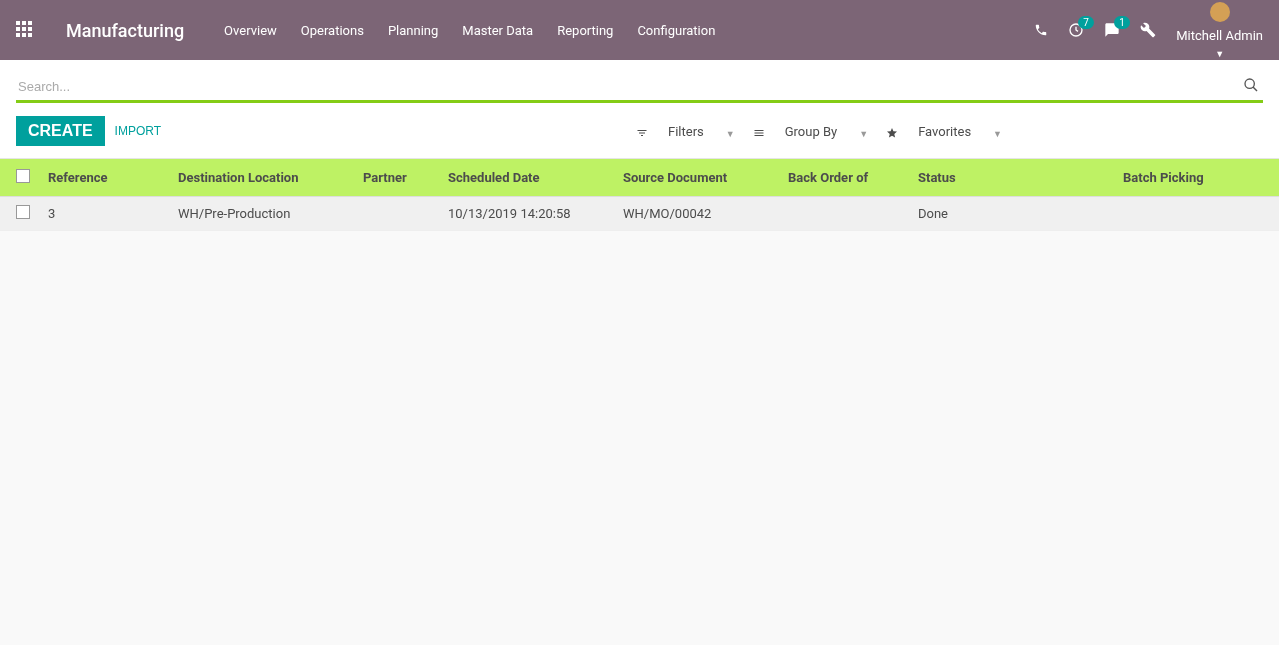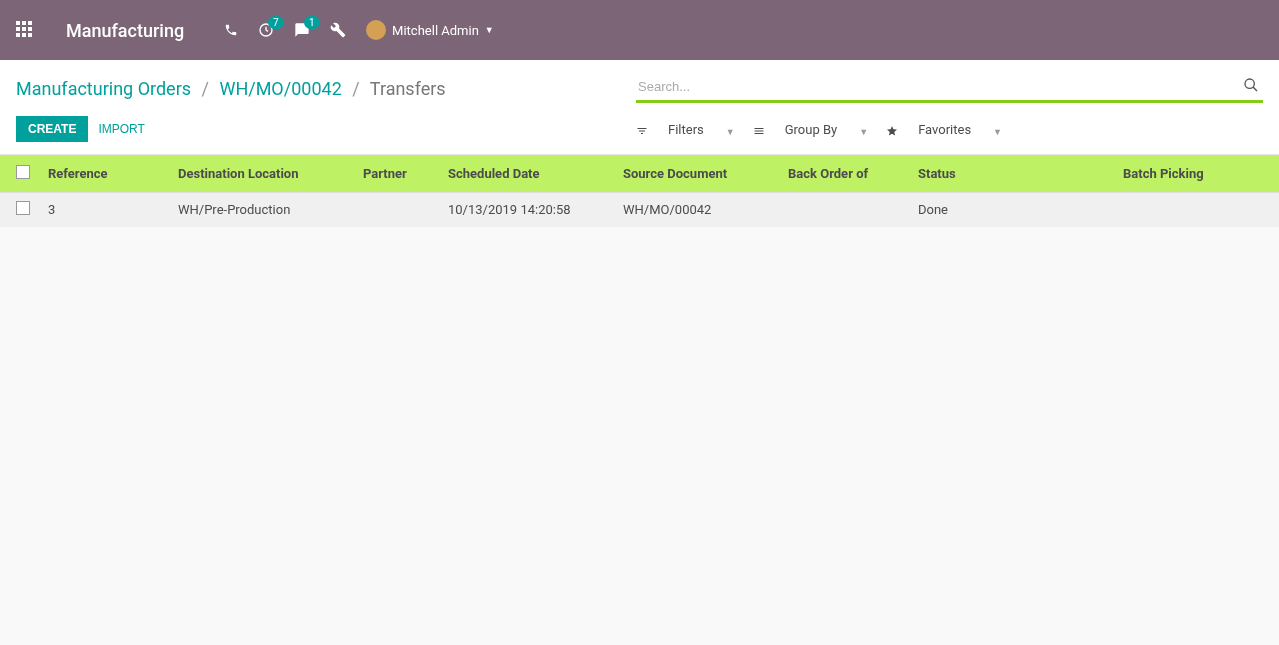--- a/index.html
+++ b/index.html
@@ -7,37 +7,37 @@
 
 .navbar { background: #7c6576; height: 60px; display: flex; align-items: center; padding: 0 16px; color: #fff; }
 .navbar .apps-icon { width: 18px; height: 18px; display: grid; grid-template-columns: repeat(3,4px); grid-template-rows: repeat(3,4px); gap: 2px; margin-right: 32px; cursor: pointer; }
 .navbar .apps-icon span { background: #fff; width: 4px; height: 4px; }
 .navbar .brand { font-size: 18px; font-weight: 500; margin-right: 40px; }
 .navbar .menu { display: flex; gap: 24px; flex: 1; }
 .navbar .menu a { color: #fff; text-decoration: none; font-size: 13px; cursor: pointer; }
 .navbar .right { display: flex; align-items: center; gap: 20px; }
 .navbar .icon-btn { color: #fff; cursor: pointer; position: relative; display: flex; align-items: center; }
 .navbar .badge { background: #00a09d; color: #fff; border-radius: 10px; font-size: 10px; padding: 1px 5px; position: absolute; top: -6px; left: 10px; }
-.navbar .user { display: flex; align-items: center; gap: 6px; cursor: pointer; }
+.navbar .user { display: flex; align-items: center; gap: 6px; cursor: pointer; flex-direction: column; }
 .navbar .avatar { width: 20px; height: 20px; border-radius: 50%; background: #d4a055; display: inline-block; }
 
 .control-panel { background: #fff; border-bottom: 1px solid #e5e5e5; padding: 8px 16px 0 16px; }
 .cp-top { display: flex; align-items: center; min-height: 40px; }
 .breadcrumb { font-size: 18px; flex: 0 0 auto; width: 620px; }
 .breadcrumb a { color: #00a09d; text-decoration: none; cursor: pointer; }
 .breadcrumb .sep { color: #999; margin: 0 6px; }
 .breadcrumb .current { color: #777; }
 .search-wrap { flex: 1; position: relative; }
 .search-input { width: 100%; border: none; border-bottom: 3px solid #84cc16; padding: 6px 28px 6px 2px; font-size: 13px; outline: none; background: transparent; }
 .search-input::placeholder { color: #aaa; }
 .search-icon { position: absolute; right: 4px; top: 4px; color: #666; cursor: pointer; }
 
 .cp-bottom { display: flex; align-items: center; padding: 8px 0 12px 0; }
 .cp-left { display: flex; gap: 10px; align-items: center; width: 620px; }
-.btn-primary { background: #00a09d; color: #fff; border: none; padding: 6px 12px; font-size: 12px; font-weight: bold; cursor: pointer; text-transform: uppercase; }
+.btn-primary { background: #00a09d; color: #fff; border: none; padding: 6px 12px; font-size: 16px; font-weight: bold; cursor: pointer; text-transform: uppercase; }
 .btn-link { color: #00a09d; background: none; border: none; font-size: 12px; font-weight: normal; cursor: pointer; text-transform: uppercase; }
 .cp-middle { display: flex; gap: 18px; align-items: center; }
 .filter-btn { color: #4c4c4c; cursor: pointer; display: flex; align-items: flex-end; gap: 20px; font-size: 13px; }
 .filter-btn .caret { font-size: 9px; color: #999; margin-left: 2px; }
 .cp-right { margin-left: auto; display: flex; align-items: center; gap: 14px; }
 .pager { color: #666; font-size: 13px; display: flex; align-items: center; gap: 8px; }
 .pager .nav-arrow { color: #bbb; cursor: pointer; font-size: 16px; padding: 0 4px; }
 .view-switcher { display: flex; gap: 0; }
 .view-btn { width: 30px; height: 30px; display: flex; align-items: center; justify-content: center; cursor: pointer; color: #666; }
 .view-btn.active { background: #e9ecef; }
@@ -70,20 +70,28 @@
       <span></span>
       <span></span>
       <span></span>
       <span></span>
       <span></span>
       <span></span>
       <span></span>
       <span></span>
   </div>
   <div class="brand">Manufacturing</div>
+  <div class="menu">
+    <a>Overview</a>
+    <a>Operations</a>
+    <a>Planning</a>
+    <a>Master Data</a>
+    <a>Reporting</a>
+    <a>Configuration</a>
+  </div>
   <div class="right">
     <div class="icon-btn">
       <svg width="14" height="14" viewBox="0 0 24 24" fill="#fff">
           <path d="M6.6 10.8c1.4 2.8 3.8 5.1 6.6 6.6l2.2-2.2c.3-.3.7-.4 1-.2 1.1.4 2.4.6 3.6.6.6 0 1 .4 1 1V20c0 .6-.4 1-1 1C10.6 21 3 13.4 3 4c0-.6.4-1 1-1h3.5c.6 0 1 .4 1 1 0 1.2.2 2.5.6 3.6.1.3 0 .7-.2 1l-2.3 2.2z"></path>
         </svg>
     </div>
     <div class="icon-btn">
       <svg width="16" height="16" viewBox="0 0 24 24" fill="none" stroke="#fff" stroke-width="2">
           <circle cx="12" cy="12" r="9"></circle>
           <path d="M12 7v5l3 2"></path>
@@ -104,27 +112,20 @@
     <div class="user">
       <span class="avatar"></span>
       <span>Mitchell Admin</span>
       <span style="font-size:9px;">▼</span>
     </div>
   </div>
 </div>
 
 <div class="control-panel">
   <div class="cp-top">
-    <div class="breadcrumb">
-      <a>Manufacturing Orders</a>
-      <span class="sep">/</span>
-      <a>WH/MO/00042</a>
-      <span class="sep">/</span>
-      <span class="current">Transfers</span>
-    </div>
     <div class="search-wrap">
       <input class="search-input" placeholder="Search..." style="">
       <span class="search-icon">
         <svg width="16" height="16" viewBox="0 0 24 24" fill="none" stroke="#555" stroke-width="2">
             <circle cx="10" cy="10" r="7"></circle>
             <line x1="21" y1="21" x2="15" y2="15"></line>
           </svg>
       </span>
     </div>
   </div>

